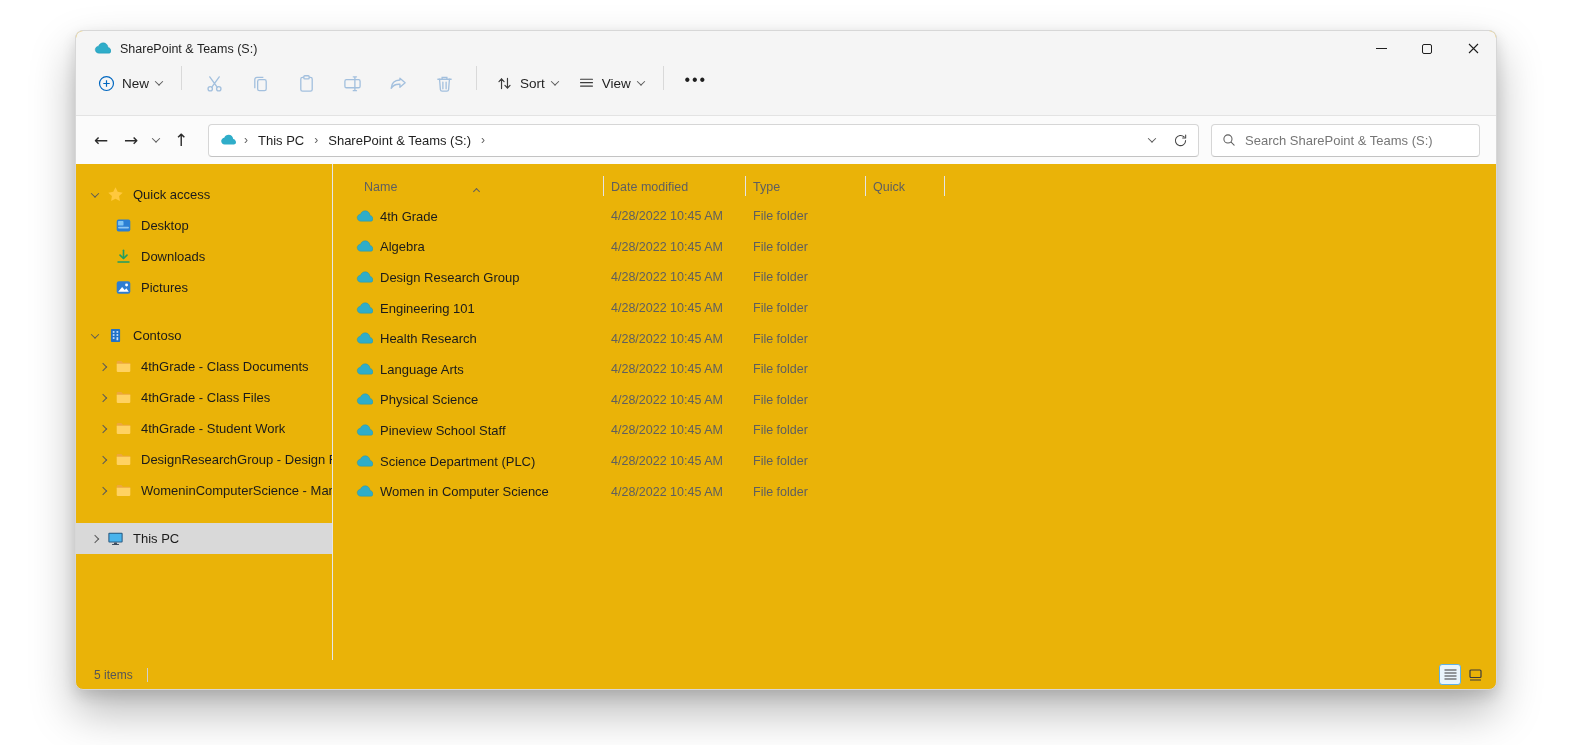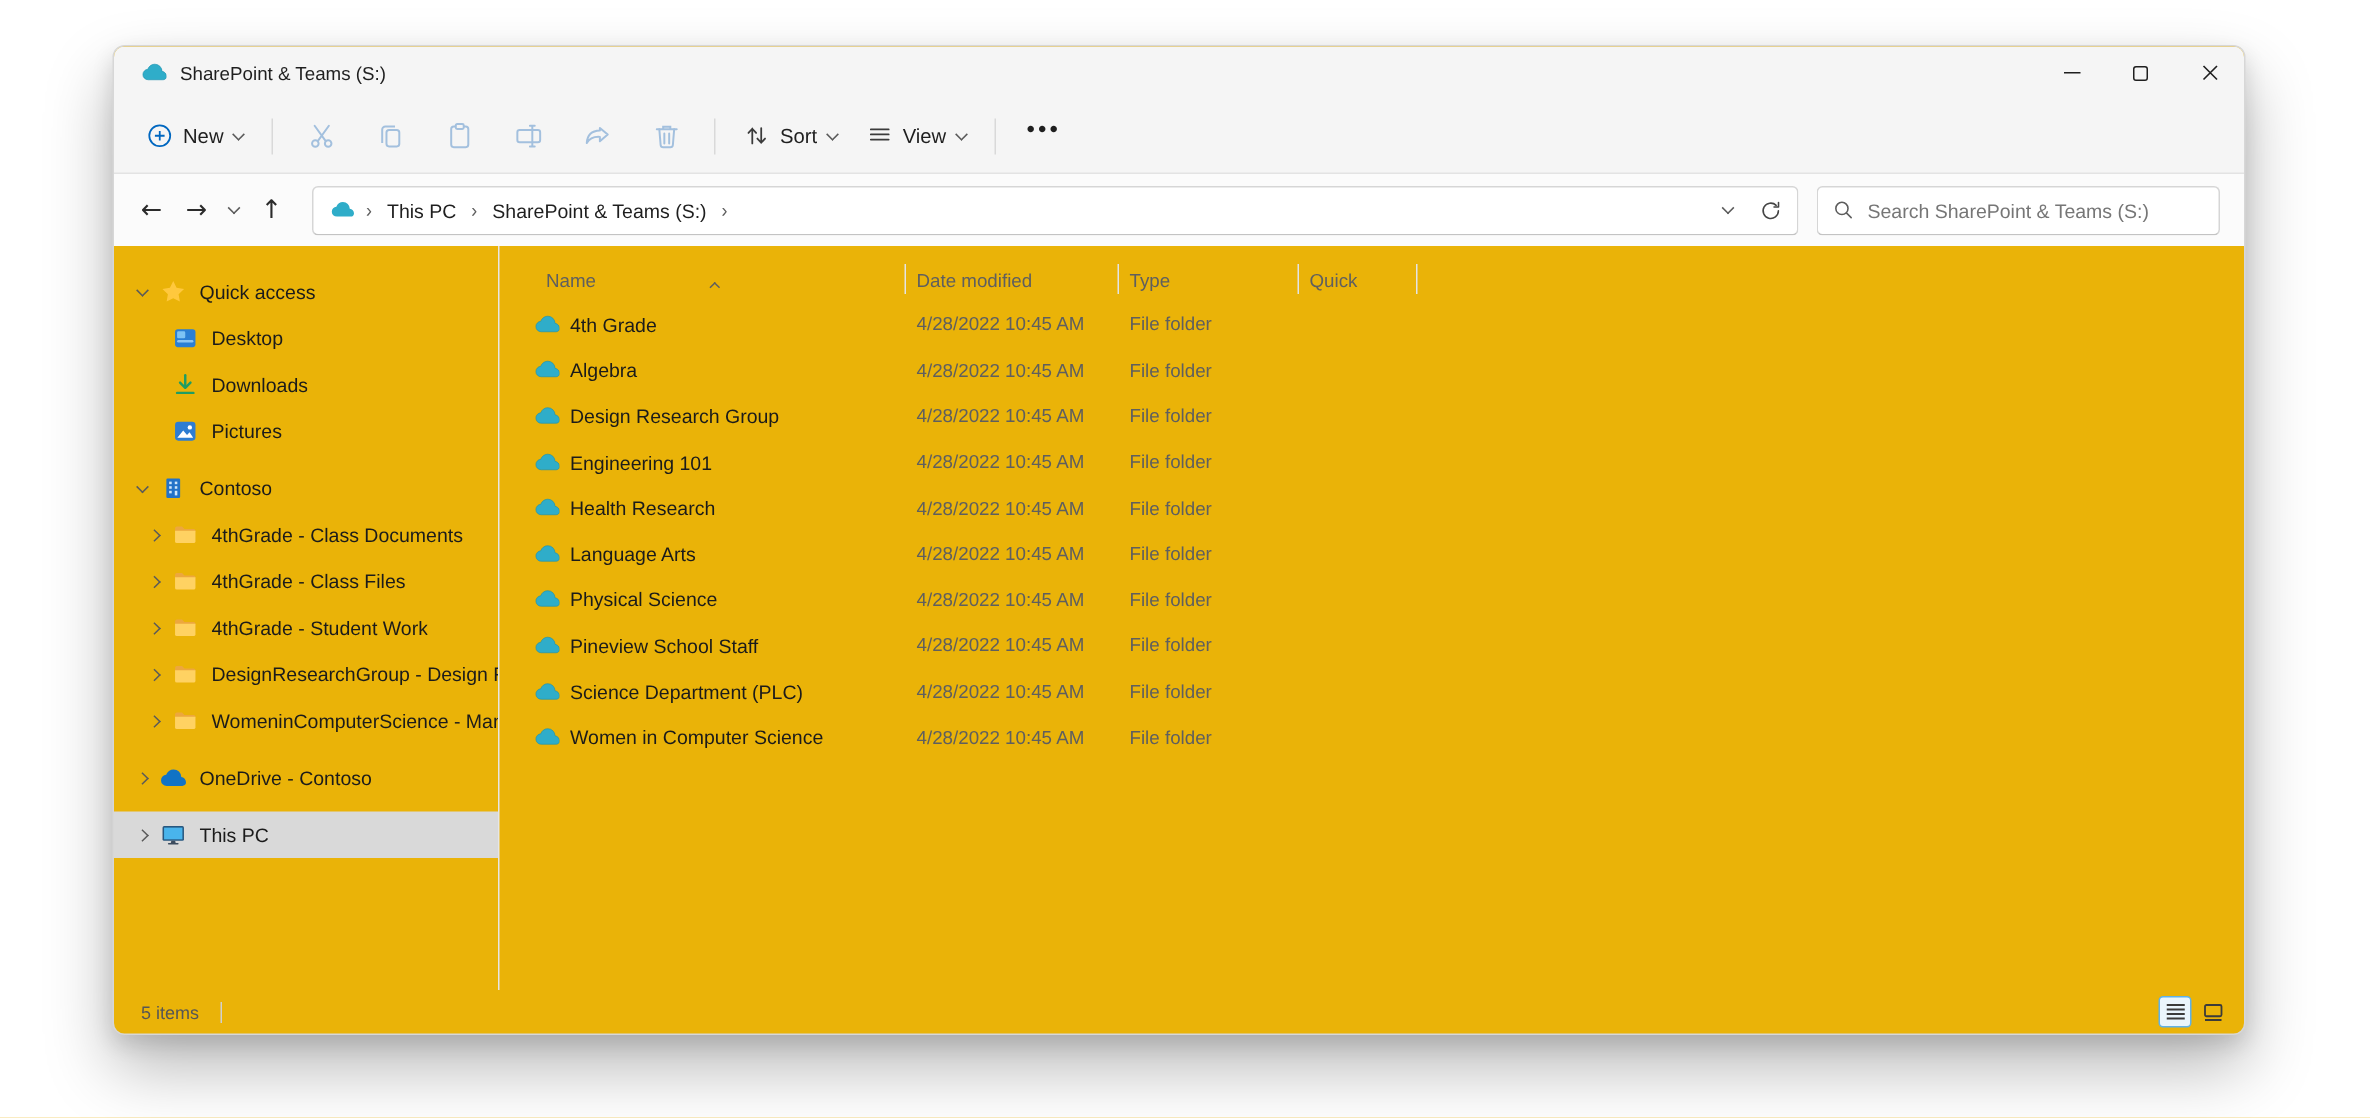--- a/index.html
+++ b/index.html
@@ -15,21 +15,21 @@
   
   .titlebar { height:35px; background:#f5f5f5; display:flex; align-items:center; flex:0 0 auto; }
   .titlebar .appicon { margin-left:18px; width:17px; height:17px; display:flex; }
   .titlebar .title { margin-left:9px; font-size:12.5px; color:#1f1f1f; }
   .wincontrols { margin-left:auto; display:flex; height:100%; }
   .wcbtn { width:46px; height:100%; display:flex; align-items:center; justify-content:center; }
   .glyph-min { width:11px; border-top:1px solid #1f1f1f; }
   .glyph-max { width:10px; height:10px; border:1.1px solid #1f1f1f; border-radius:2px; }
 
   
-  .toolbar { height:50px; background:#f5f5f5; border-bottom:1px solid #e3e3e3; display:flex; align-items:center; padding:0 12px; flex:0 0 auto; }
+  .toolbar { height:50px; background:#f5f5f5; border-bottom:1px solid #e3e3e3; display:flex; padding:0 12px; flex:0 0 auto; }
   .tbtn { display:flex; align-items:center; gap:7px; height:34px; padding:0 10px; border-radius:4px; color:#1f1f1f; font-size:13.5px; }
   .ticon { width:46px; height:34px; display:flex; align-items:center; justify-content:center; }
   .tsep { width:1px; height:24px; background:#d9d9d9; margin:0 9px; }
   .chev { width:6px; height:6px; border-right:1.3px solid #5a5a5a; border-bottom:1.3px solid #5a5a5a; display:inline-block; }
   .chev.down { transform:rotate(45deg) translate(-1px,-1px); }
   .chev.right { transform:rotate(-45deg); }
   .more-dots { font-size:16px; letter-spacing:2px; color:#1f1f1f; line-height:10px; padding-bottom:7px; }
 
   
   .navrow { height:48px; background:#fbfbfb; display:flex; align-items:center; padding:0 16px 0 10px; flex:0 0 auto; }
@@ -41,21 +41,21 @@
   .addr-right { margin-left:auto; display:flex; align-items:center; }
   .addr-chev, .refresh { width:28px; height:28px; display:flex; align-items:center; justify-content:center; }
   .searchbox { width:269px; height:33px; margin-left:12px; background:#fff; border:1px solid #d6d6d6; border-bottom-color:#c3c3c3; border-radius:4px; display:flex; align-items:center; padding:0 10px; }
   .searchbox input { border:none; outline:none; flex:1; font-size:13px; margin-left:9px; color:#1f1f1f; font-family:"Liberation Sans", sans-serif; background:transparent; }
   .searchbox input::placeholder { color:#767676; }
 
   
   .bodyarea { flex:1; display:flex; min-height:0; }
   .sidebar { width:257px; border-right:1px solid #e6e6e6; padding-top:15px; overflow:hidden; }
   .sbrow { height:31px; display:flex; align-items:center; font-size:13px; color:#1b1b1b; white-space:nowrap; overflow:hidden; }
-  .sbrow.gap { margin-top:7px; }
+  .sbrow.gap { margin-top:17px; }
   .sbrow.selected { background:#d9d9d9; }
   .sbrow.lvl0 { padding-left:9px; }
   .sbrow.lvl1 { padding-left:17px; }
   .expander { width:20px; height:20px; display:flex; align-items:center; justify-content:center; flex:0 0 auto; }
   .sbicon { width:20px; height:20px; display:flex; align-items:center; justify-content:center; margin-right:8px; flex:0 0 auto; }
   .sblabel { overflow:hidden; white-space:nowrap; }
 
   
   .main { flex:1; display:flex; flex-direction:column; min-width:0; }
   .fgrid { display:grid; grid-template-columns:271px 142px 120px 79px; }
@@ -342,31 +342,20 @@
             <span class="chev right"></span>
           </span>
           <span class="sbicon">
             <svg viewBox="0 0 20 20" width="17" height="17">
               <path d="M2 5Q2 3.6 3.4 3.6h4.1l1.9 1.9h7.2Q18 5.5 18 6.8v1H2z" fill="#eda73e"></path>
               <path d="M2 6.8h16v8.4q0 1.3-1.4 1.3H3.4Q2 16.5 2 15.2z" fill="#ffd262"></path>
             </svg>
           </span>
           <span class="sblabel">WomeninComputerScience - Manage</span>
         </div>
-        <div class="sbrow lvl0 gap">
-          <span class="expander">
-            <span class="chev right"></span>
-          </span>
-          <span class="sbicon">
-            <svg viewBox="0 0 20 20" width="18" height="18">
-              <path d="M5.8 15.5q-1.9 0-3.1-1.2T1.5 11.4q0-1.6 1.1-2.8t2.7-1.3Q5.9 5.5 7.4 4.4t3.4-1.1q2.4 0 4 1.6t1.7 4q1.5.2 2.5 1.3t1 2.7q0 1.3-.9 2t-2.1.6z" fill="#1173c5"></path>
-            </svg>
-          </span>
-          <span class="sblabel">OneDrive - Contoso</span>
-        </div>
         <div class="sbrow lvl0 selected gap">
           <span class="expander">
             <span class="chev right"></span>
           </span>
           <span class="sbicon">
             <svg viewBox="0 0 20 20" width="17" height="17">
               <rect x="1.6" y="3.2" width="16.8" height="11.6" rx="1.3" fill="#27577f"></rect>
               <rect x="2.8" y="4.4" width="14.4" height="9.2" fill="#49b4ec"></rect>
               <path d="M8 16.8l.5-2h3l.5 2z" fill="#3c4c5e"></path>
               <path d="M6.4 17h7.2" stroke="#3c4c5e" stroke-width="1.2" stroke-linecap="round"></path>

